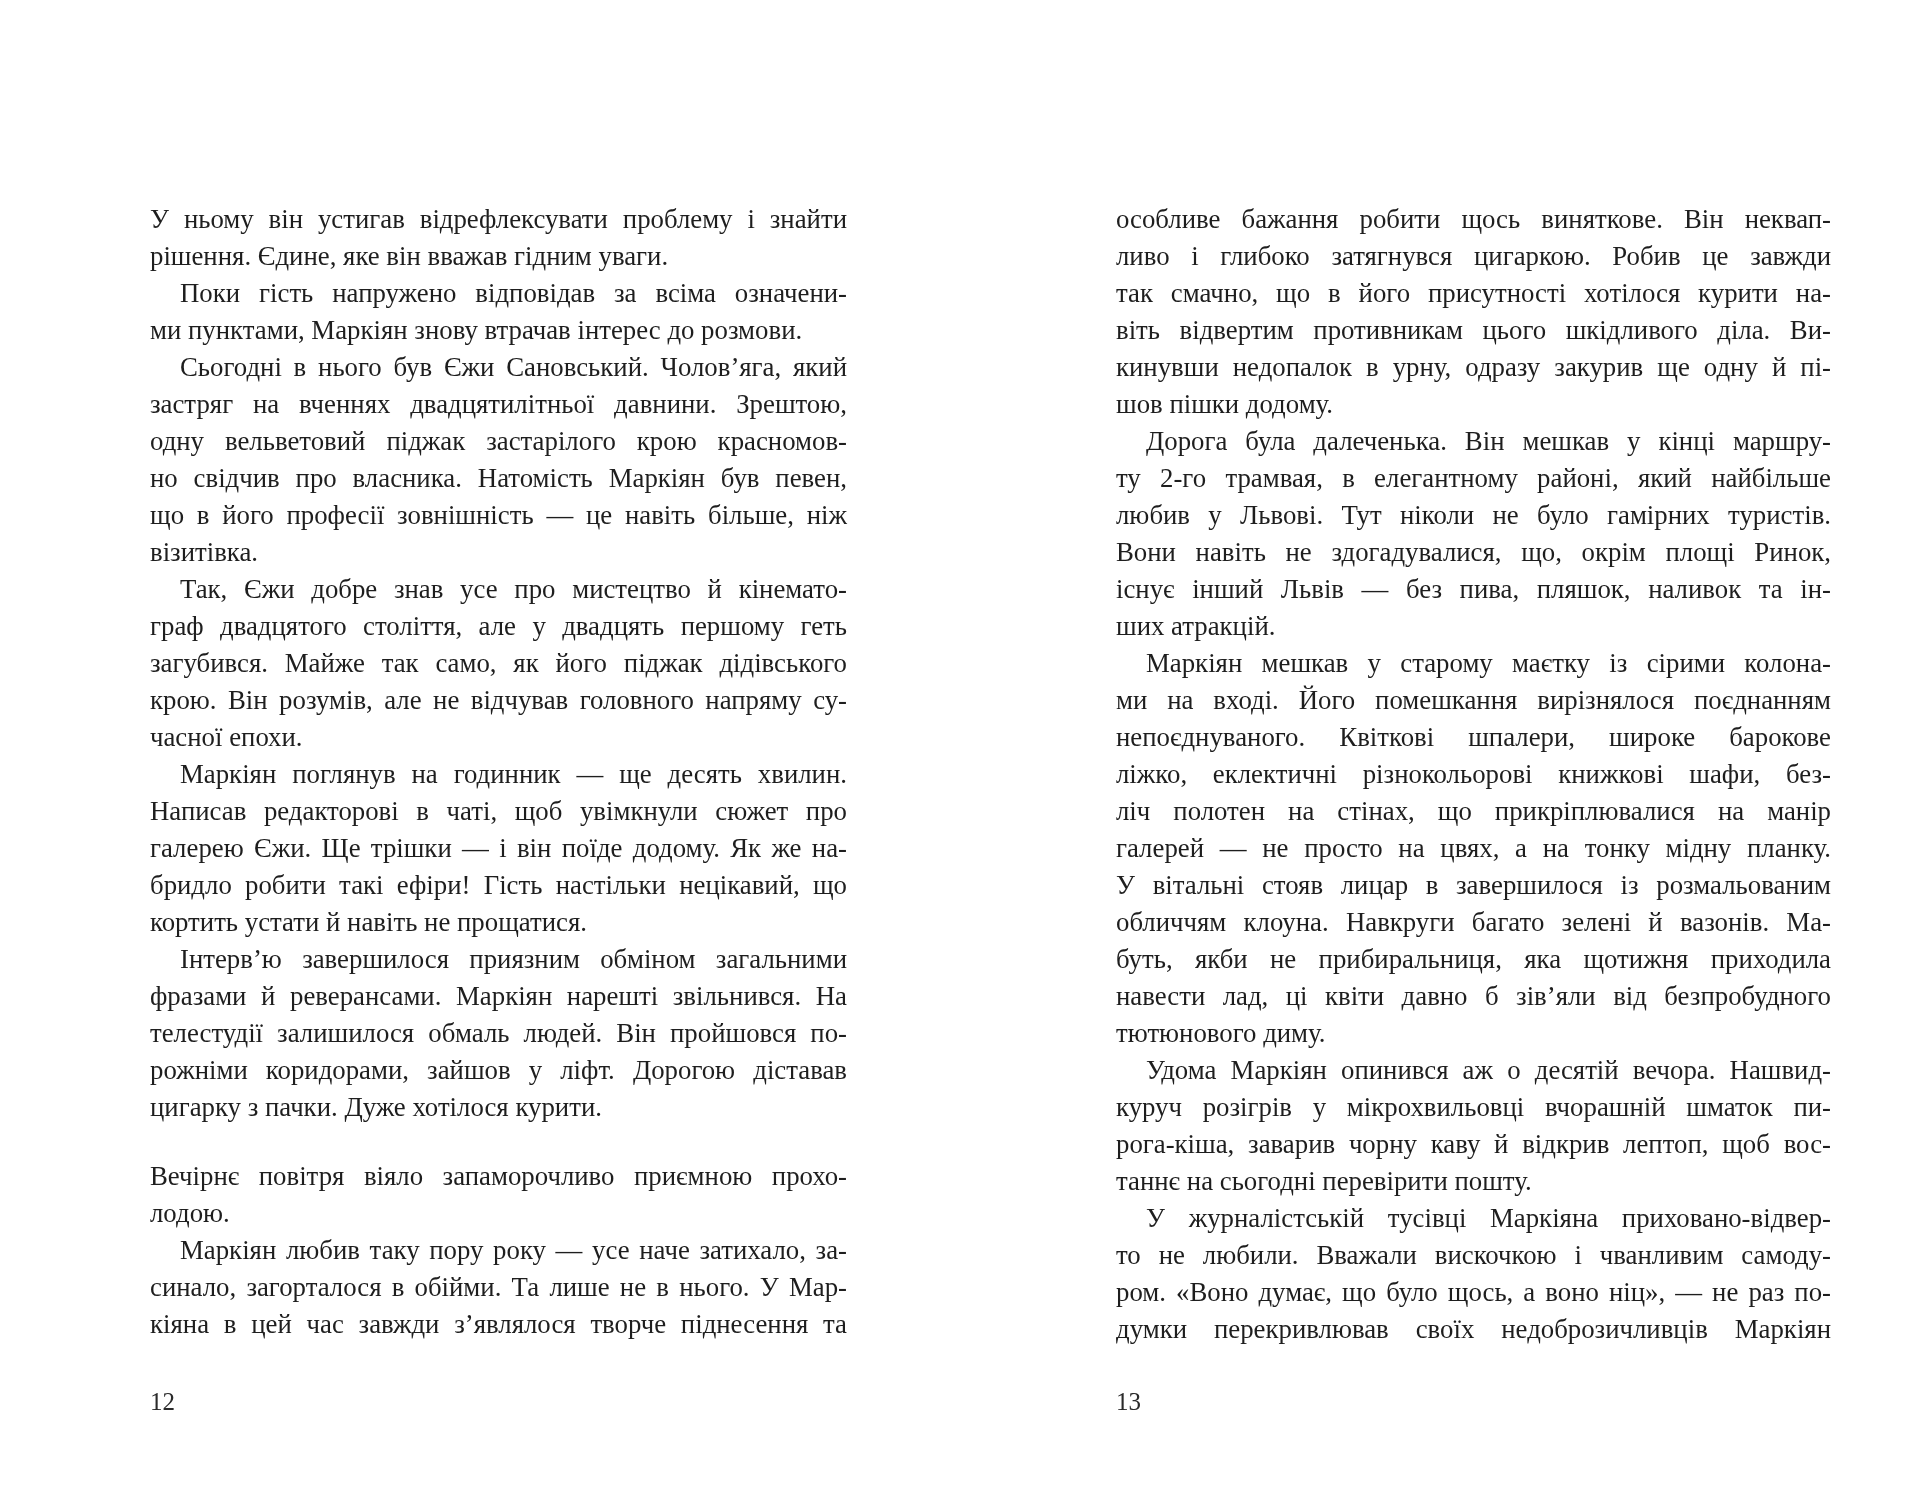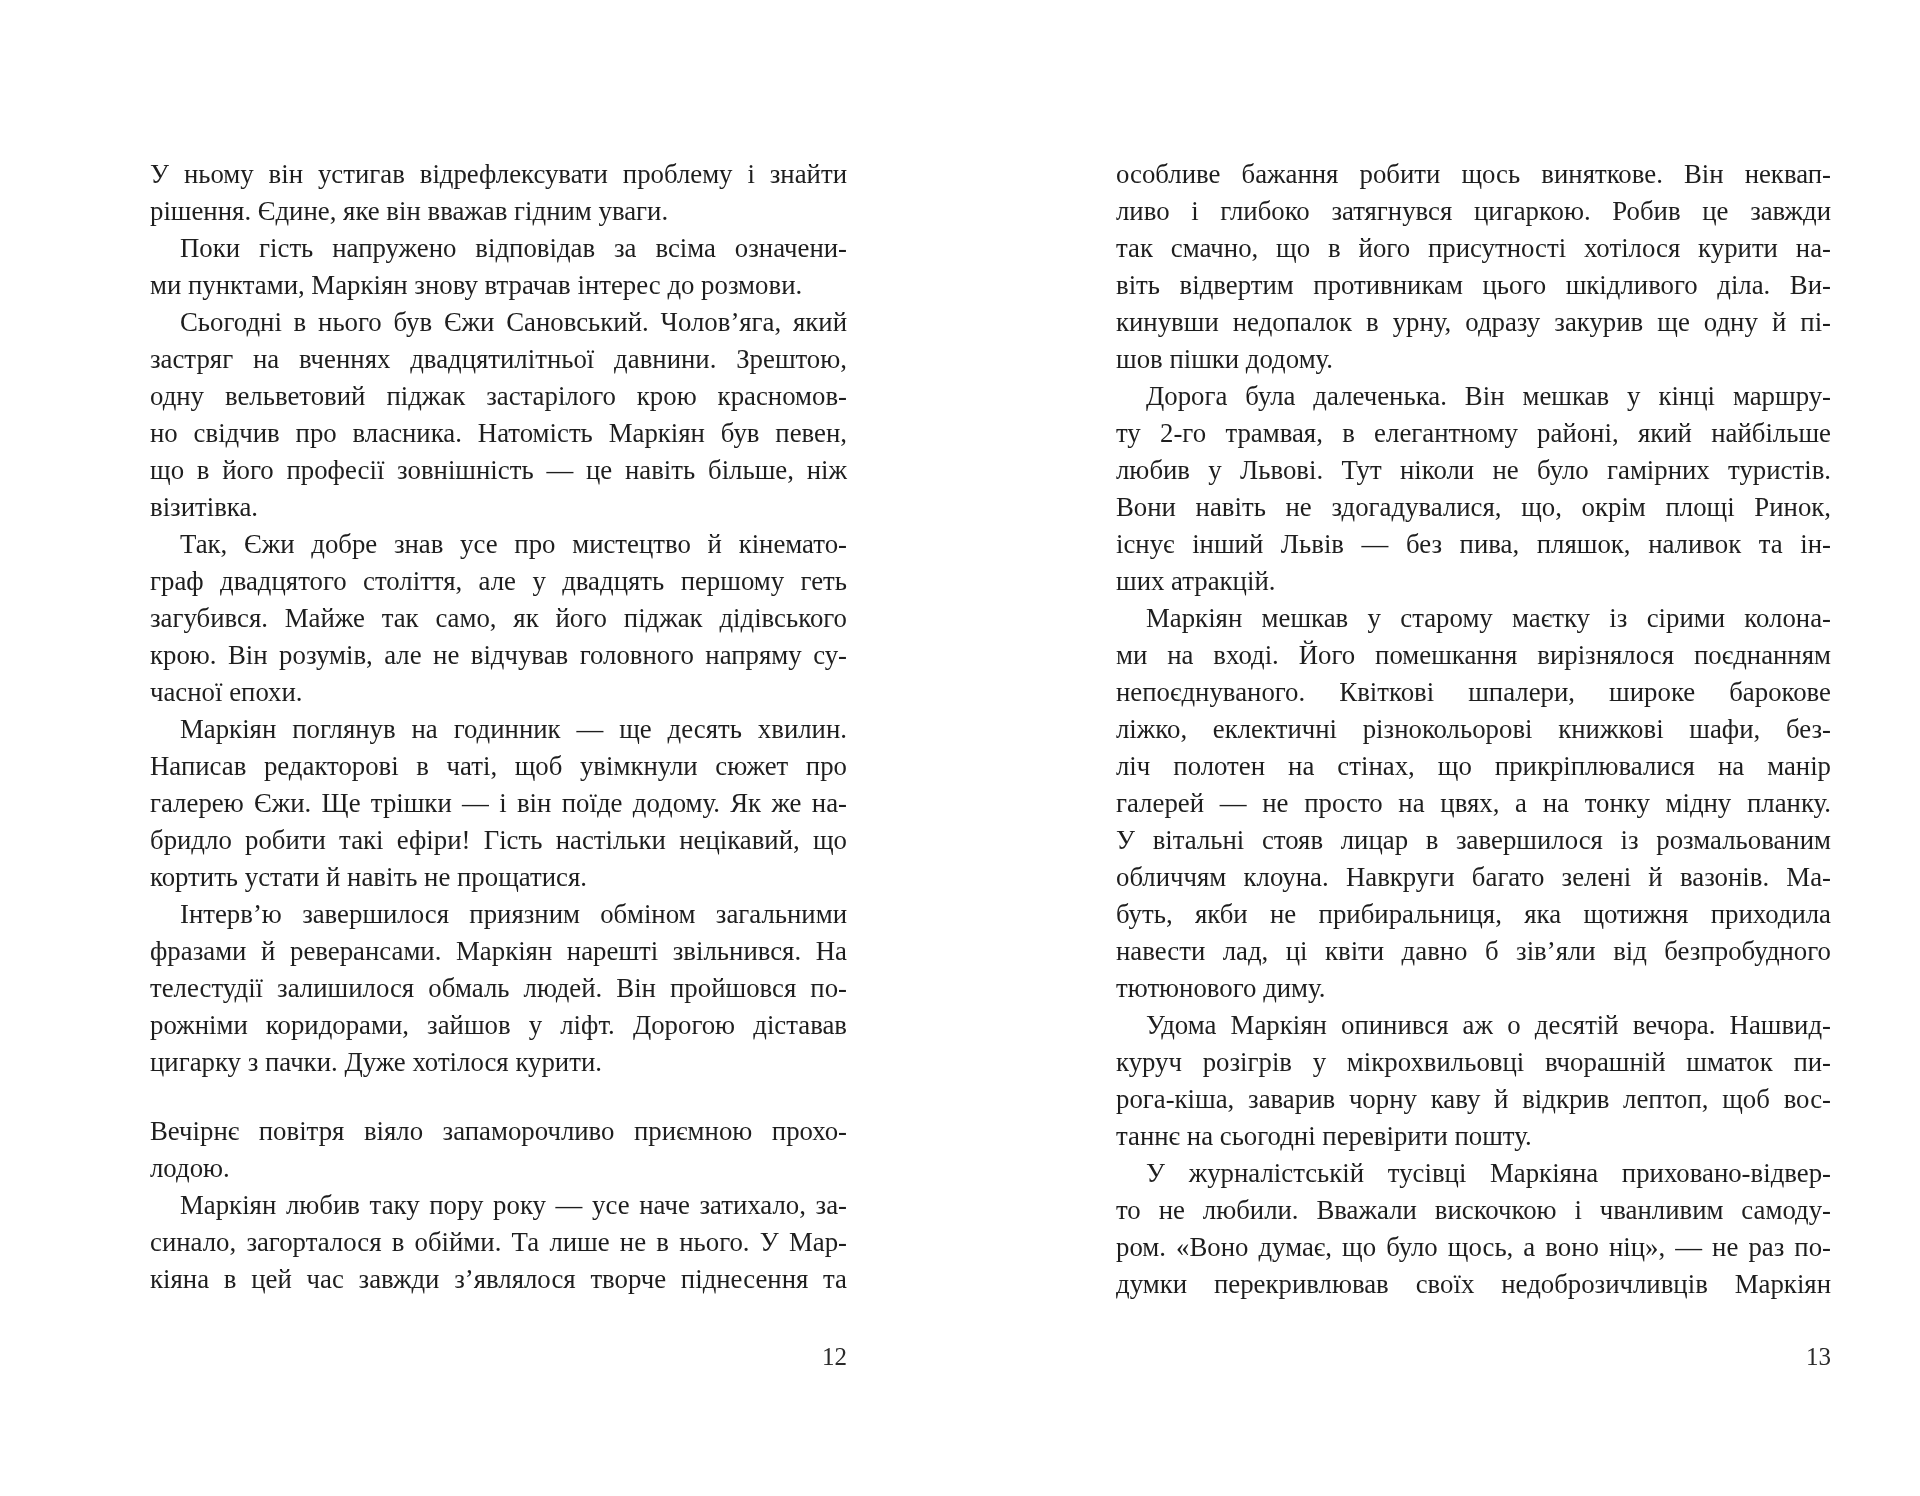--- a/index.html
+++ b/index.html
@@ -12,20 +12,21 @@
     height: 1496px;
     position: relative;
     font-family: "Liberation Serif", "DejaVu Serif", serif;
     color: #1e1e1e;
     overflow: hidden;
   }
   .book-spread {
     position: absolute;
     inset: 0;
     background: #ffffff;
+    margin-top: 45px;
   }
   .page {
     position: absolute;
     top: 0;
     height: 1496px;
   }
   .page-left  { left: 150px;  width: 697px; }
   .page-right { left: 1116px; width: 715px; }
   .textblock {
     position: absolute;
@@ -47,21 +48,21 @@
     text-indent: 30px;
   }
   .scene-break {
     height: 32px;
   }
   .page-number {
     position: absolute;
     top: 1342px;
     left: 0;
     right: 0;
-    text-align: right;
+    text-align: left;
     font-size: 25px;
     line-height: 30px;
     color: #2a2a2a;
   }
 </style>
 </head>
 <body>
 
 <div class="book-spread">
 

